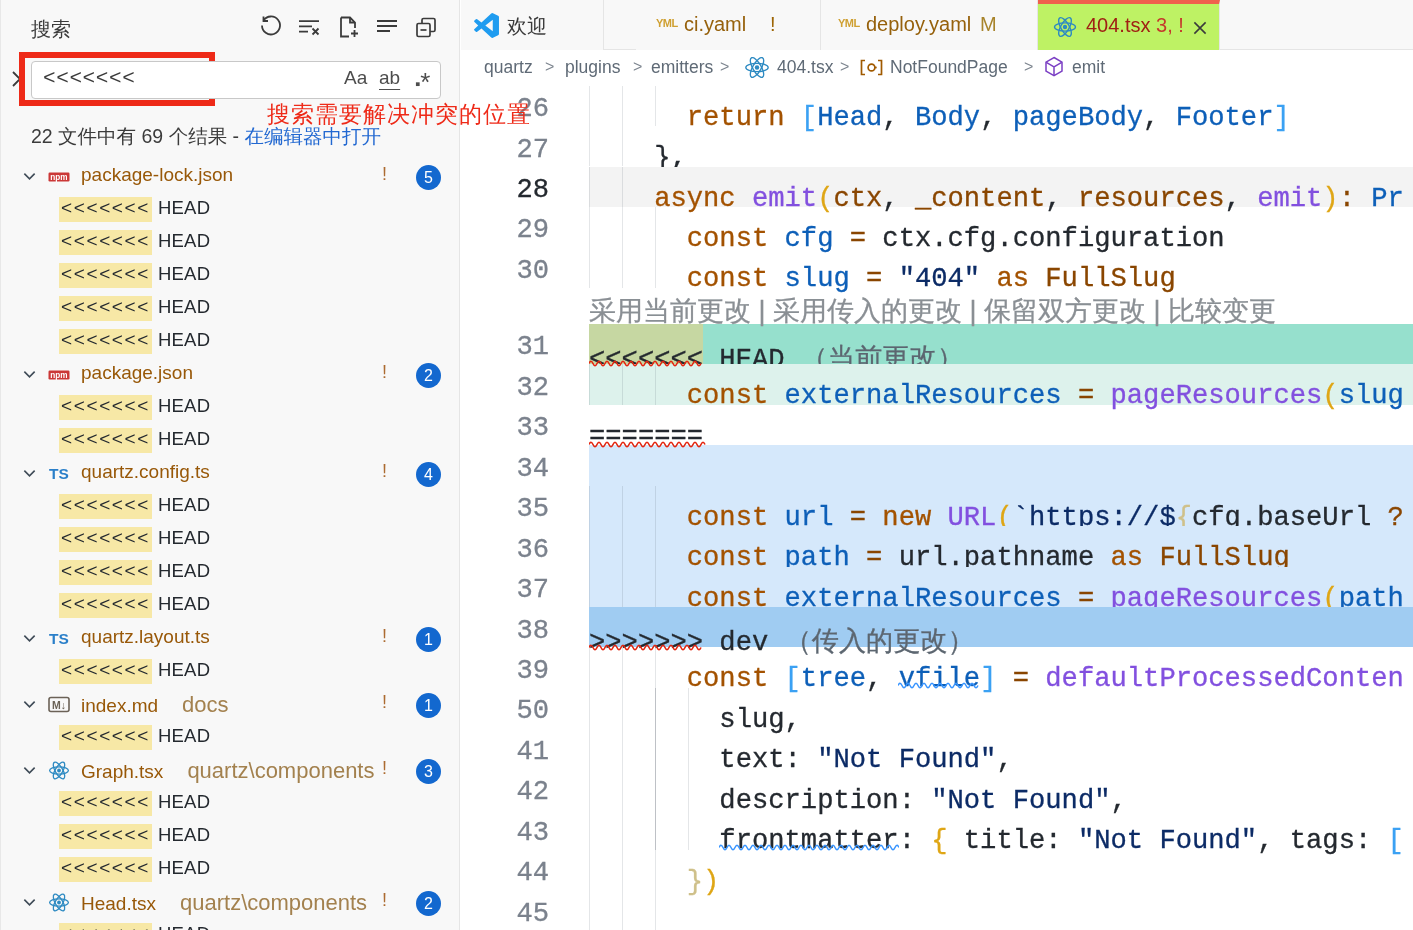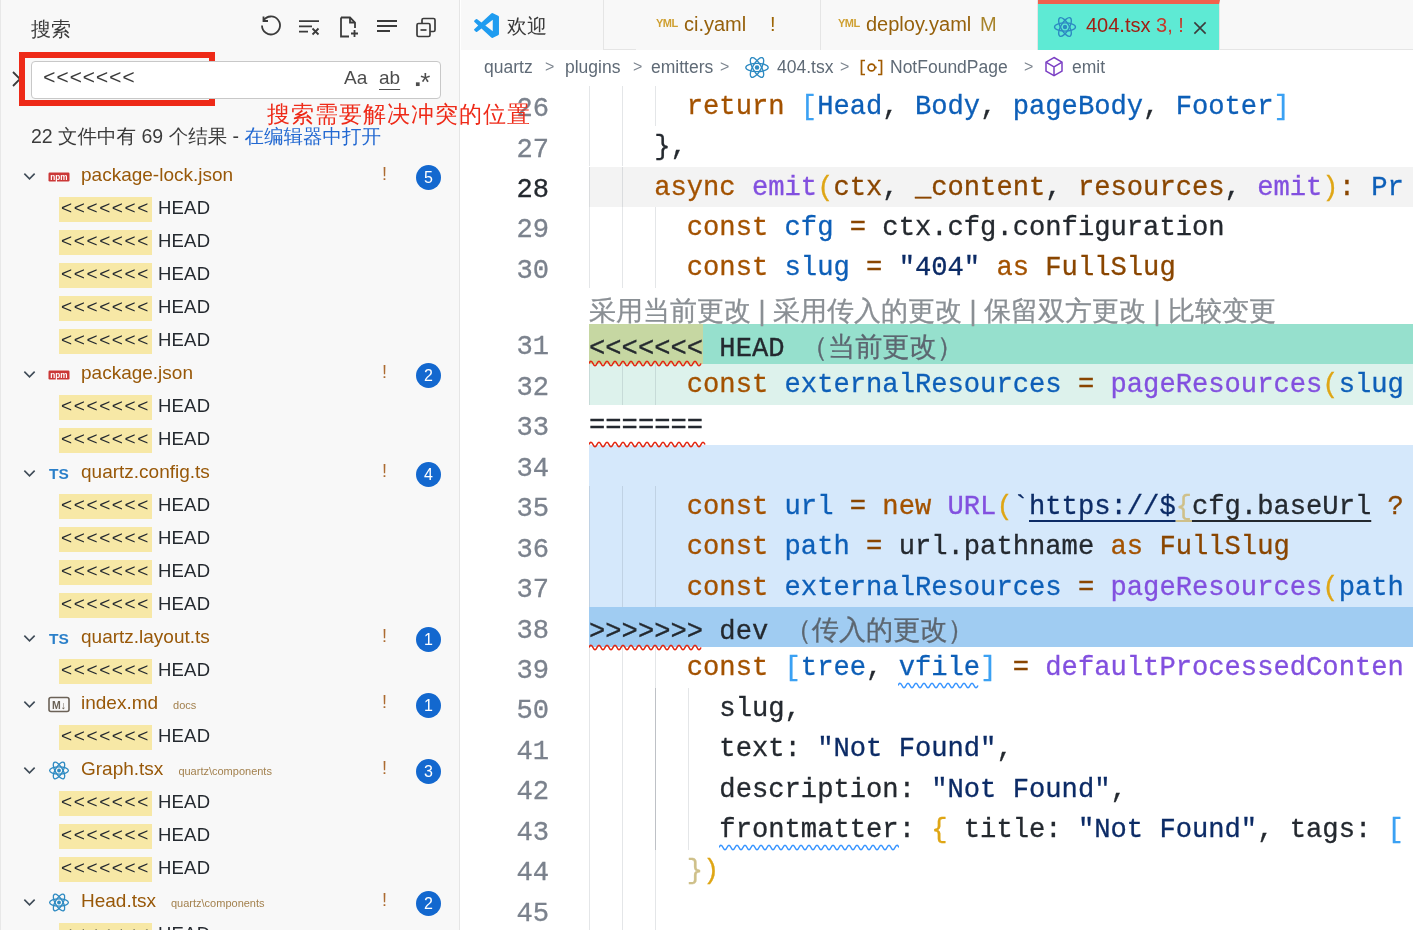--- a/index.html
+++ b/index.html
@@ -17,42 +17,42 @@
 #chev{position:absolute;left:7px;top:68px;width:16px;height:22px;color:#3b3b3b}
 #redbox{position:absolute;left:18px;top:52px;width:196px;height:54px;border:6.5px solid #ee2a18}
 #redtxt{position:absolute;left:267px;top:99px;font-size:23px;letter-spacing:1px;color:#ee2a18;white-space:nowrap;z-index:60}
 #results{position:absolute;left:30px;top:123px;font-size:19.5px;color:#3b3b3b}
 #results a{color:#2268d1;text-decoration:none}
 #tree{position:absolute;left:0;top:160px;width:459px}
 .row{position:relative;height:33px;width:459px}
 .frow .chv{position:absolute;left:21px;top:9px;width:15px;height:15px;color:#3f4b57}
 .frow .fico{position:absolute;left:47px;top:5px;width:22px;height:23px}
 .frow .lbl{position:absolute;left:80px;top:4px;font-size:19px;color:#985808;white-space:nowrap}
-.frow .desc{color:#a3814e;font-size:11px;padding-left:15px}
+.frow .desc{color:#a3814e;font-size:22px;padding-left:24px}
 .frow .warn{position:absolute;left:381px;top:4px;font-size:18px;color:#ac6b31}
 .frow .badge{position:absolute;left:415px;top:5px;width:25px;height:25px;border-radius:50%;
  background:#1368cf;color:#fff;font-size:16px;text-align:center;line-height:25px}
 .hrow .hl{position:absolute;left:58px;top:4px;width:93px;height:25px;background:#f7e8a6}
 .hrow .t1{position:absolute;left:60px;top:4px;font-size:19px;letter-spacing:1.62px;color:#24292f;white-space:pre}
 .hrow .t2{position:absolute;left:157px;top:4px;font-size:18.5px;color:#24292f;letter-spacing:.2px}
 
 #ed{position:absolute;left:461px;top:0;width:952px;height:930px;background:#fff}
 #tabs{position:absolute;left:0;top:0;width:952px;height:50px;background:#f8f8f8;border-bottom:1px solid #e5e5e5}
 .tab{position:absolute;top:0;height:50px;border-right:1px solid #e5e5e5;background:#f8f8f8}
 .tab .tl{position:absolute;top:13px;font-size:20px;white-space:nowrap}
-#tab4{background:#5eead4;border-top:4px solid #f0604d;height:51px}
+#tab4{background:#bef264;border-top:4px solid #f0604d;height:51px}
 #crumbs{position:absolute;left:0;top:50px;width:952px;height:33px;background:#fff;
  font-size:17.5px;color:#5f6a76;white-space:nowrap}
 #crumbs .s{color:#7e8690;font-size:16px}
 
 #code{position:absolute;left:0;top:83px;width:952px;height:847px;overflow:hidden;
  font-family:"Liberation Mono",monospace;font-size:27.17px;color:#24292f;-webkit-text-stroke:.3px}
 .cl{position:absolute;left:0;width:952px;height:40.45px}
 .num{position:absolute;left:0;top:7.5px;width:88px;text-align:right;color:#7b828d;font-size:27.17px}
-.txt{position:absolute;left:128px;top:5px;white-space:pre}
+.txt{position:absolute;left:128px;top:16px;white-space:pre}
 .k{color:#a35200}.o{color:#8a4600}.b{color:#0d5fb8}.s{color:#0c2b66}.f{color:#8250df}
 .bb{color:#3ba1f3}.bg1{color:#dfa615}.kh{color:#cfc08a}.gy{color:#5c6670}
 .u{text-decoration:underline;text-decoration-thickness:1.9px;text-underline-offset:6px}
 .guides i{position:absolute;top:0;width:1px;height:40.45px;background:rgba(90,100,110,.16)}
 .guides i.gd{background:rgba(100,108,118,.42)}
 </style></head><body>
 <div id="root">
 
 <div id="side">
  <div id="sbtitle">搜索</div>

